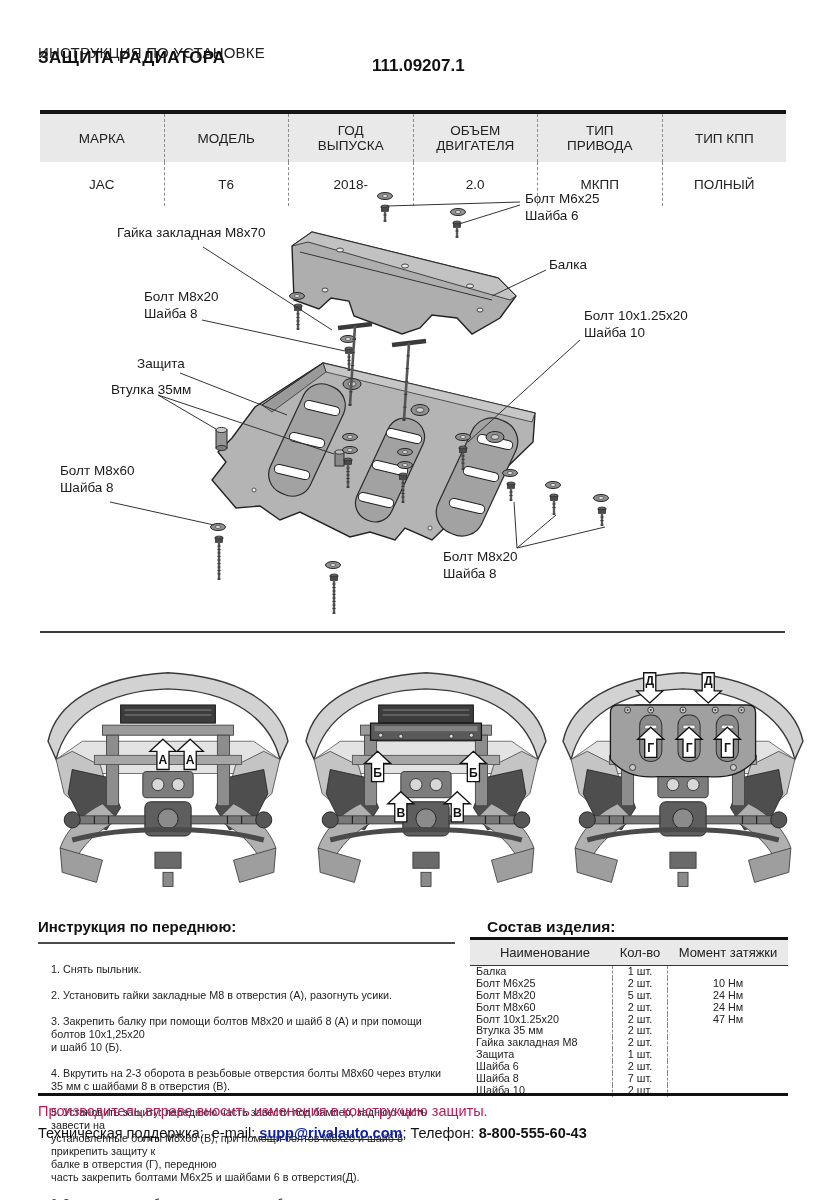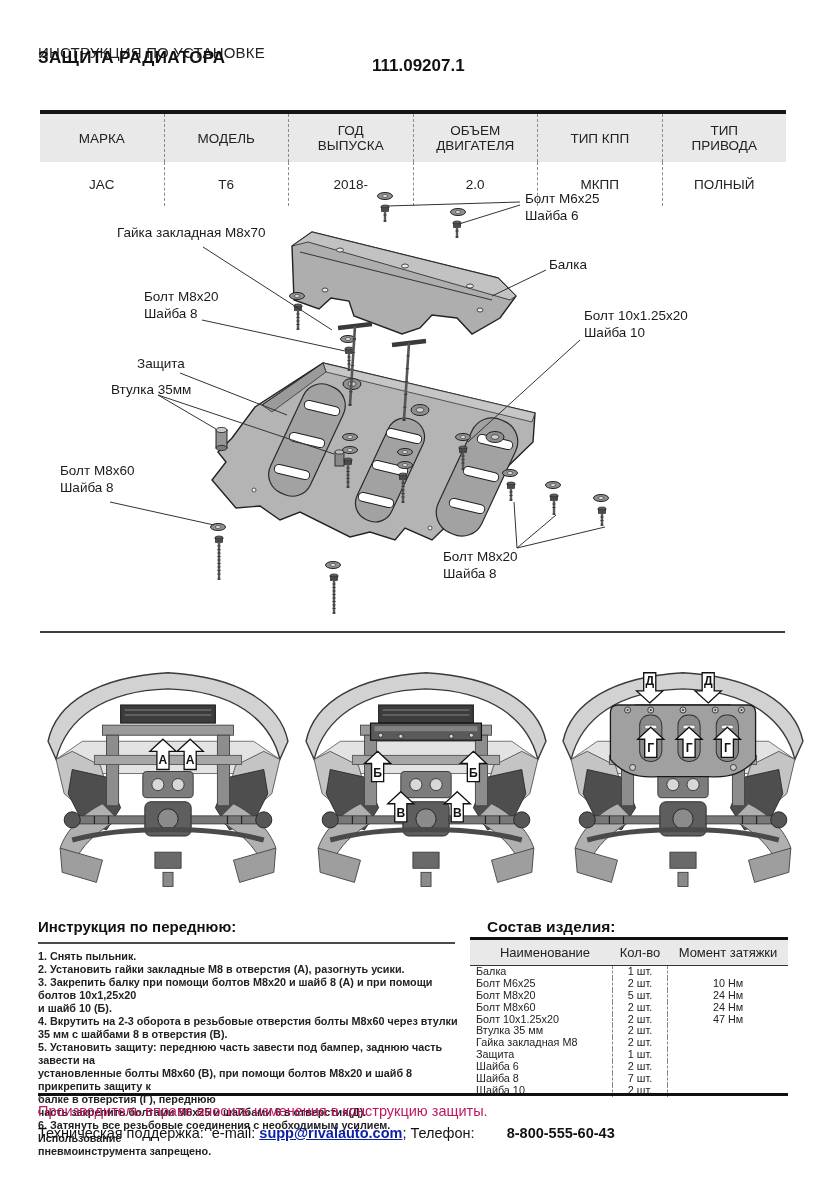--- a/index.html
+++ b/index.html
@@ -25,58 +25,58 @@
   .callout{position:absolute;font-size:13.5px;line-height:17px;white-space:pre-line;color:#1a1a1a;}
   
   .divider-mid{left:40px;top:631px;width:745px;height:2px;background:#3c3c3c;}
   .divider-bottom{left:38px;top:1093px;width:750px;height:3px;background:#111;}
   
   .car{top:642px;width:252px;height:258px;}
   
   .instr-heading{left:38px;top:918px;font-size:15px;font-weight:bold;color:#111;}
   .instr-hr{left:38px;top:942px;width:417px;height:2px;background:#4a4a4a;}
   .steps{left:38px;top:950px;width:424px;}
-  .step{white-space:pre-line;font-size:10.8px;line-height:13px;margin:0;color:#222;font-weight:bold;}
+  .step{white-space:pre-line;font-size:10.8px;line-height:13px;margin:13px;color:#222;}
   
   .parts-heading{left:487px;top:918px;font-size:15.5px;font-weight:bold;color:#111;}
   .parts-table{left:470px;top:937px;width:318px;border-top:3px solid #111;}
   .parts-head{display:flex;background:#e9e9e9;height:25px;border-bottom:1.5px solid #333;
               font-size:13px;color:#222;align-items:center;}
   .parts-row{display:flex;height:11.9px;font-size:10.8px;line-height:11.9px;color:#222;}
   .pc-name{width:142px;box-sizing:border-box;padding-left:6px;text-align:left;overflow:hidden;}
   .pc-qty{width:56px;box-sizing:border-box;text-align:center;}
   .parts-row .pc-qty{border-left:1px dashed #888;border-right:1px dashed #888;}
   .pc-torque{width:120px;text-align:center;}
   .parts-head .pc-name{text-align:center;padding-left:8px;}
   
   .footer-notice{left:38px;top:1103px;font-size:14.5px;color:#be185d;}
   .footer-support{left:38px;top:1125px;font-size:14.5px;color:#111;}
   .email-link{color:#0b1fa8;font-weight:bold;text-decoration:underline;cursor:pointer;}
-  .phone{font-weight:bold;margin-left:28px;}
+  .phone{font-weight:bold;}
 </style>
 </head>
 <body>
 
 <div class="page">
 
   <div class="abs doc-type">ИНСТРУКЦИЯ ПО УСТАНОВКЕ</div>
   <div class="abs product">ЗАЩИТА РАДИАТОРА</div>
   <div class="abs part-number">111.09207.1</div>
 
   <div class="abs spec-table">
     <div class="spec-row head">
         <div class="spec-cell">МАРКА</div>
         <div class="spec-cell">МОДЕЛЬ</div>
         <div class="spec-cell">ГОД
 ВЫПУСКА</div>
         <div class="spec-cell">ОБЪЕМ
 ДВИГАТЕЛЯ</div>
-        <div class="spec-cell">ТИП КПП</div>
         <div class="spec-cell">ТИП
 ПРИВОДА</div>
+        <div class="spec-cell">ТИП КПП</div>
       </div>
     <div class="spec-row vals">
         <div class="spec-cell">JAC</div>
         <div class="spec-cell">T6</div>
         <div class="spec-cell">2018-</div>
         <div class="spec-cell">2.0</div>
         <div class="spec-cell">МКПП</div>
         <div class="spec-cell">ПОЛНЫЙ</div>
       </div>
   </div>

